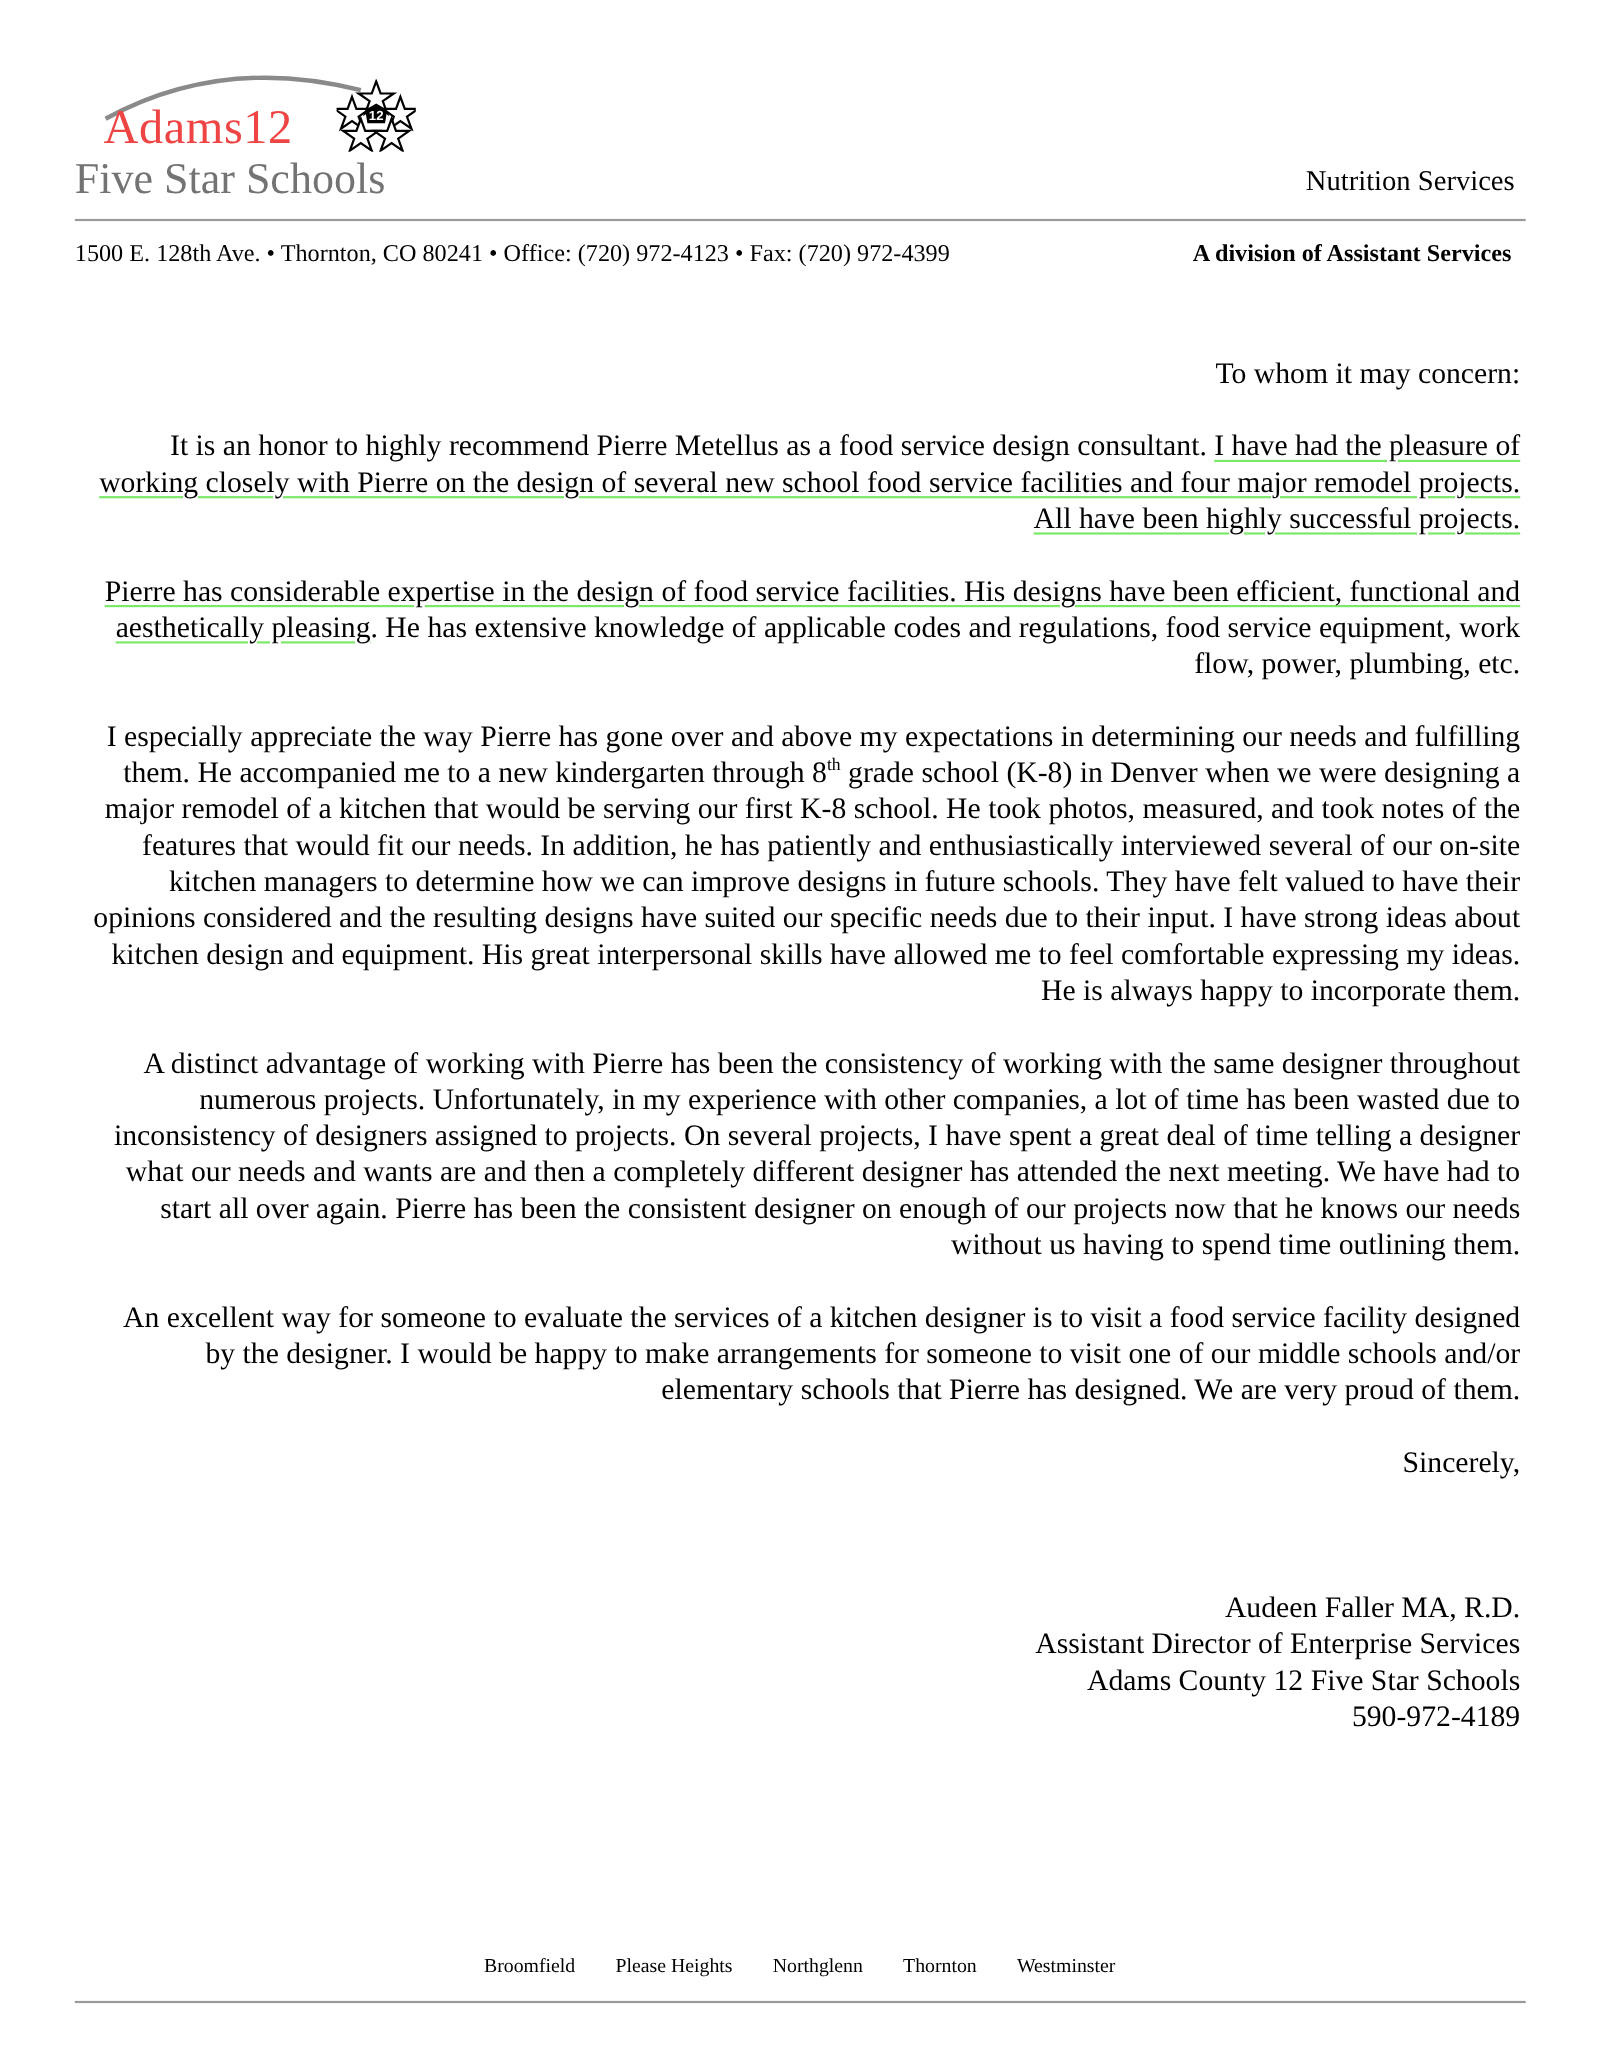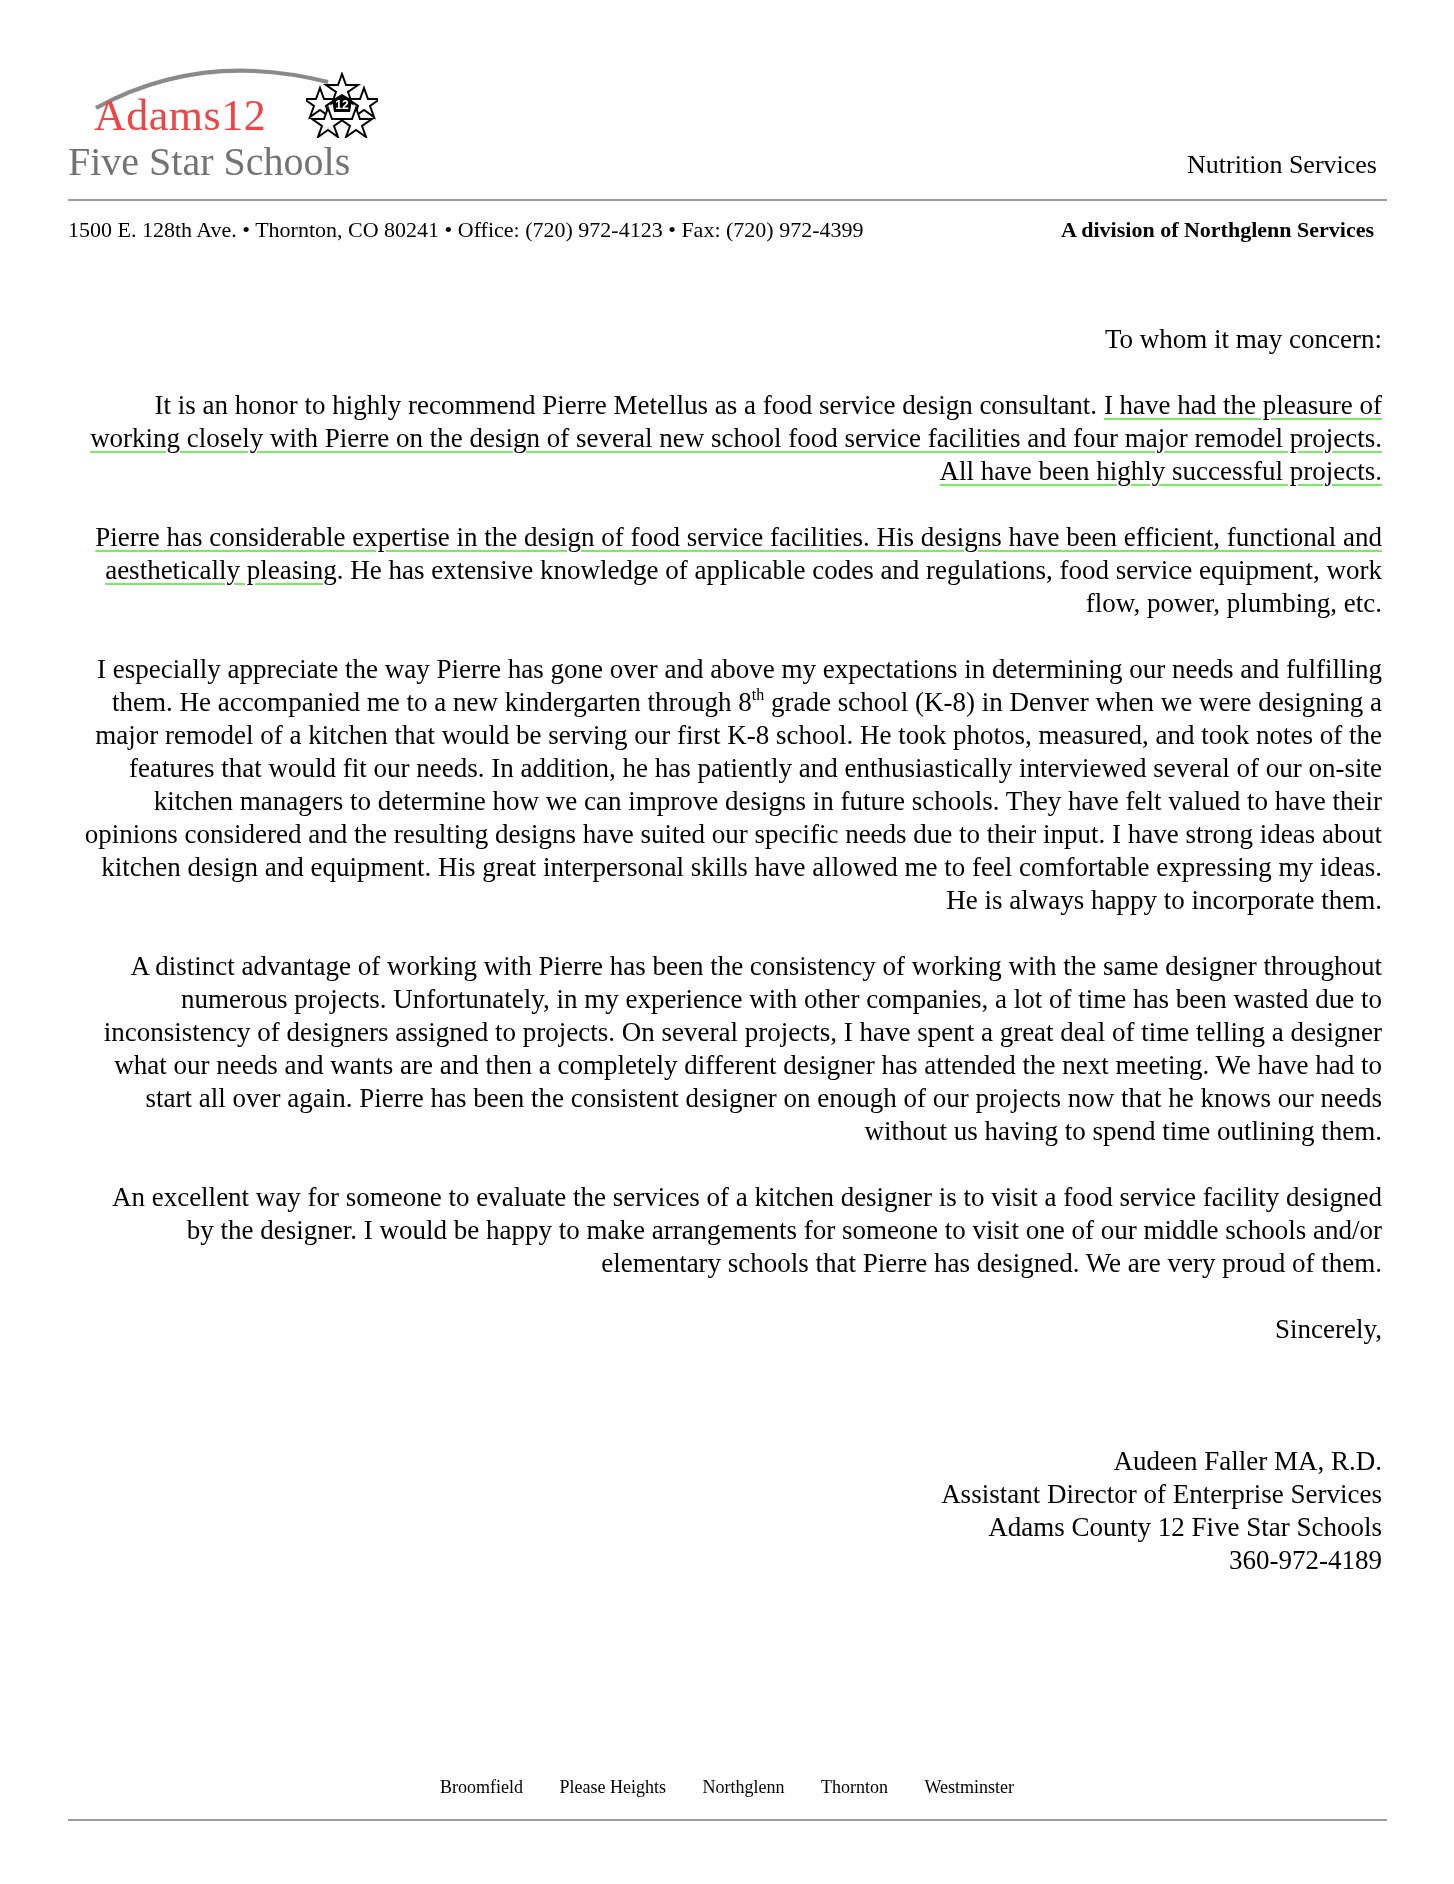--- a/index.html
+++ b/index.html
@@ -42,36 +42,36 @@
     </g>
     <polygon points="36,22 46,28 44,40 28,40 26,28" fill="#000"></polygon>
     <text x="36" y="37" font-size="12" font-weight="bold" text-anchor="middle" fill="#fff" font-family="Liberation Sans, sans-serif">12</text>
   </svg>
   <div class="logo-five">Five Star Schools</div>
 </div>
 
 <div class="dept">Nutrition Services</div>
 <div class="hr-top"></div>
 <div class="address">1500 E. 128th Ave. • Thornton, CO  80241 • Office: (720) 972-4123 • Fax: (720) 972-4399</div>
-<div class="division">A division of Northglenn Services</div>
+<div class="division">A division of Assistant Services</div>
 
 <div class="letter">
   <p>To whom it may concern:</p>
   <p><span>It is an honor to highly recommend Pierre Metellus as a food service design consultant. </span><span class="u">I have had the pleasure of working closely with Pierre on the design of several new school food service facilities and four major remodel projects. All have been highly successful projects.</span></p>
   <p><span class="u">Pierre has considerable expertise in the design of food service facilities. His designs have been efficient, functional and aesthetically pleasing</span><span>. He has extensive knowledge of applicable codes and regulations, food service equipment, work flow, power, plumbing, etc.</span></p>
   <p><span>I especially appreciate the way Pierre has gone over and above my expectations in determining our needs and fulfilling them. He accompanied me to a new kindergarten through 8</span><sup>th</sup><span> grade school (K-8) in Denver when we were designing a major remodel of a kitchen that would be serving our first K-8 school. He took photos, measured, and took notes of the features that would fit our needs. In addition, he has patiently and enthusiastically interviewed several of our on-site kitchen managers to determine how we can improve designs in future schools. They have felt valued to have their opinions considered and the resulting designs have suited our specific needs due to their input. I have strong ideas about kitchen design and equipment. His great interpersonal skills have allowed me to feel comfortable expressing my ideas. He is always happy to incorporate them.</span></p>
   <p>A distinct advantage of working with Pierre has been the consistency of working with the same designer throughout numerous projects. Unfortunately, in my experience with other companies, a lot of time has been wasted due to inconsistency of designers assigned to projects. On several projects, I have spent a great deal of time telling a designer what our needs and wants are and then a completely different designer has attended the next meeting. We have had to start all over again. Pierre has been the consistent designer on enough of our projects now that he knows our needs without us having to spend time outlining them.</p>
   <p>An excellent way for someone to evaluate the services of a kitchen designer is to visit a food service facility designed by the designer. I would be happy to make arrangements for someone to visit one of our middle schools and/or elementary schools that Pierre has designed. We are very proud of them.</p>
   <p>Sincerely,</p>
   <div class="sig-gap"></div>
   <div class="sig">
     <p>Audeen Faller MA, R.D.</p>
     <p>Assistant Director of Enterprise Services</p>
     <p>Adams County 12 Five Star Schools</p>
-    <p>360-972-4189</p>
+    <p>590-972-4189</p>
   </div>
 </div>
 
 <div class="footer">
   <span>Broomfield</span>
   <span>Please Heights</span>
   <span>Northglenn</span>
   <span>Thornton</span>
   <span>Westminster</span>
 </div>

